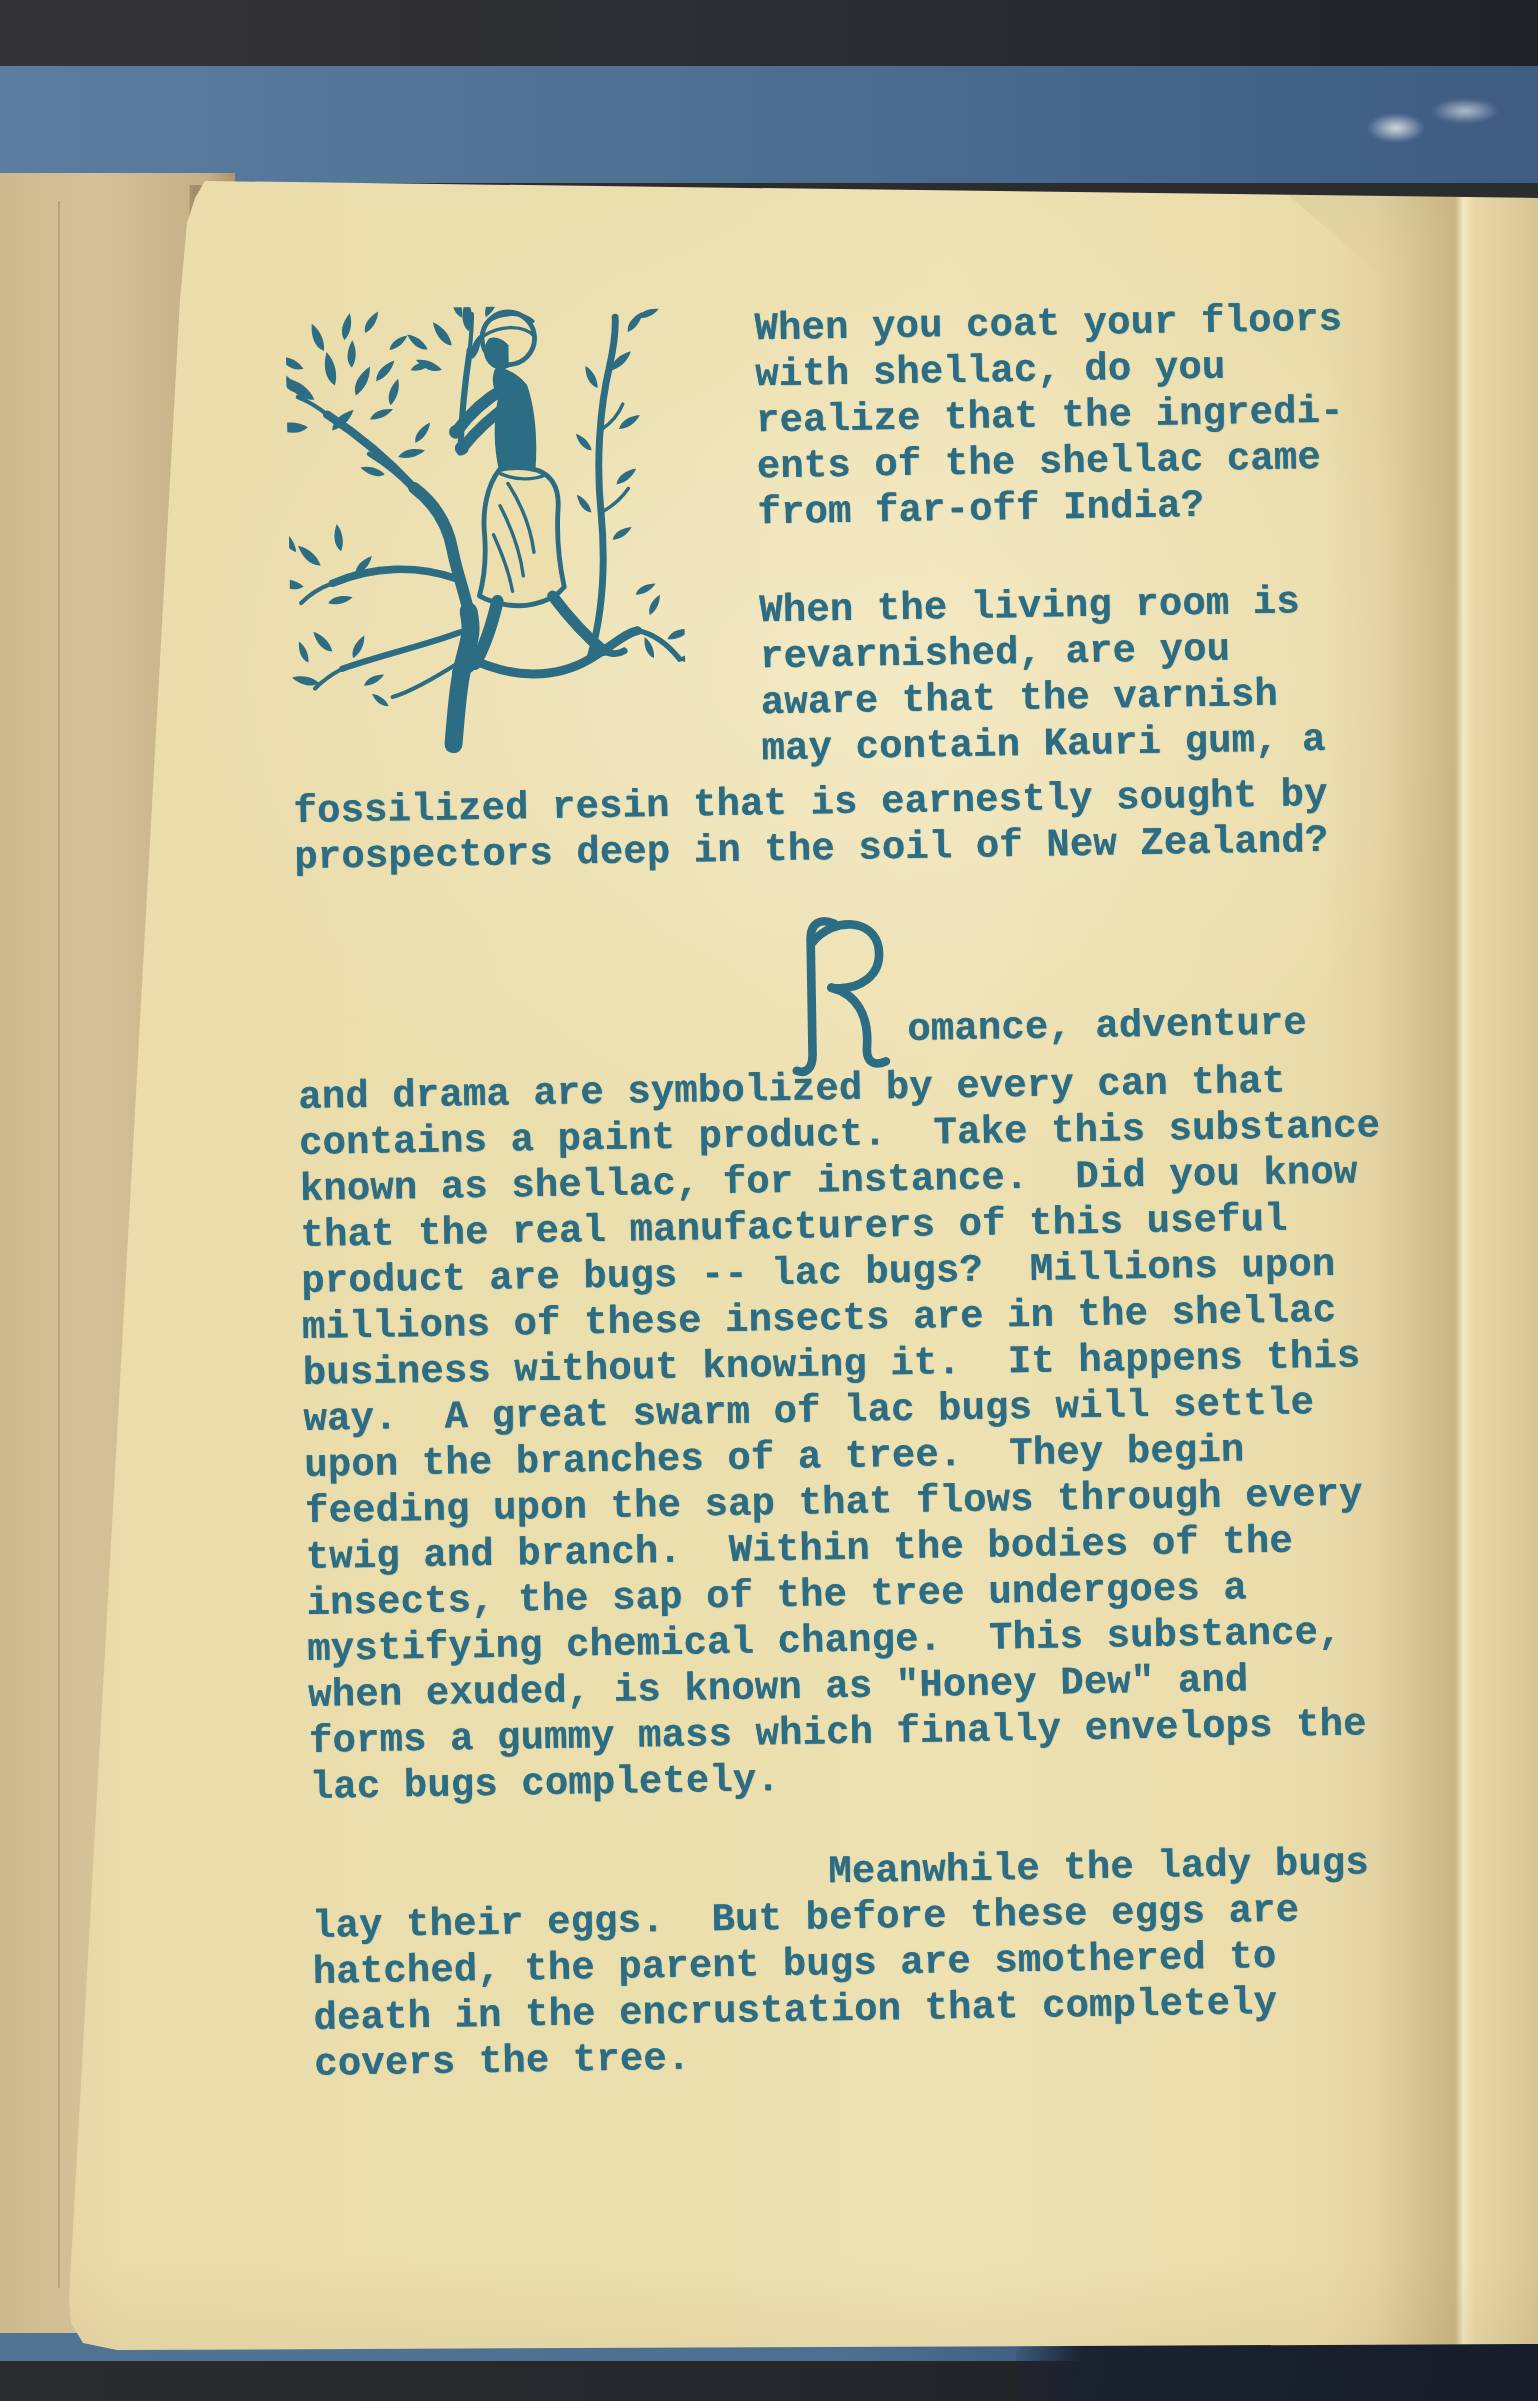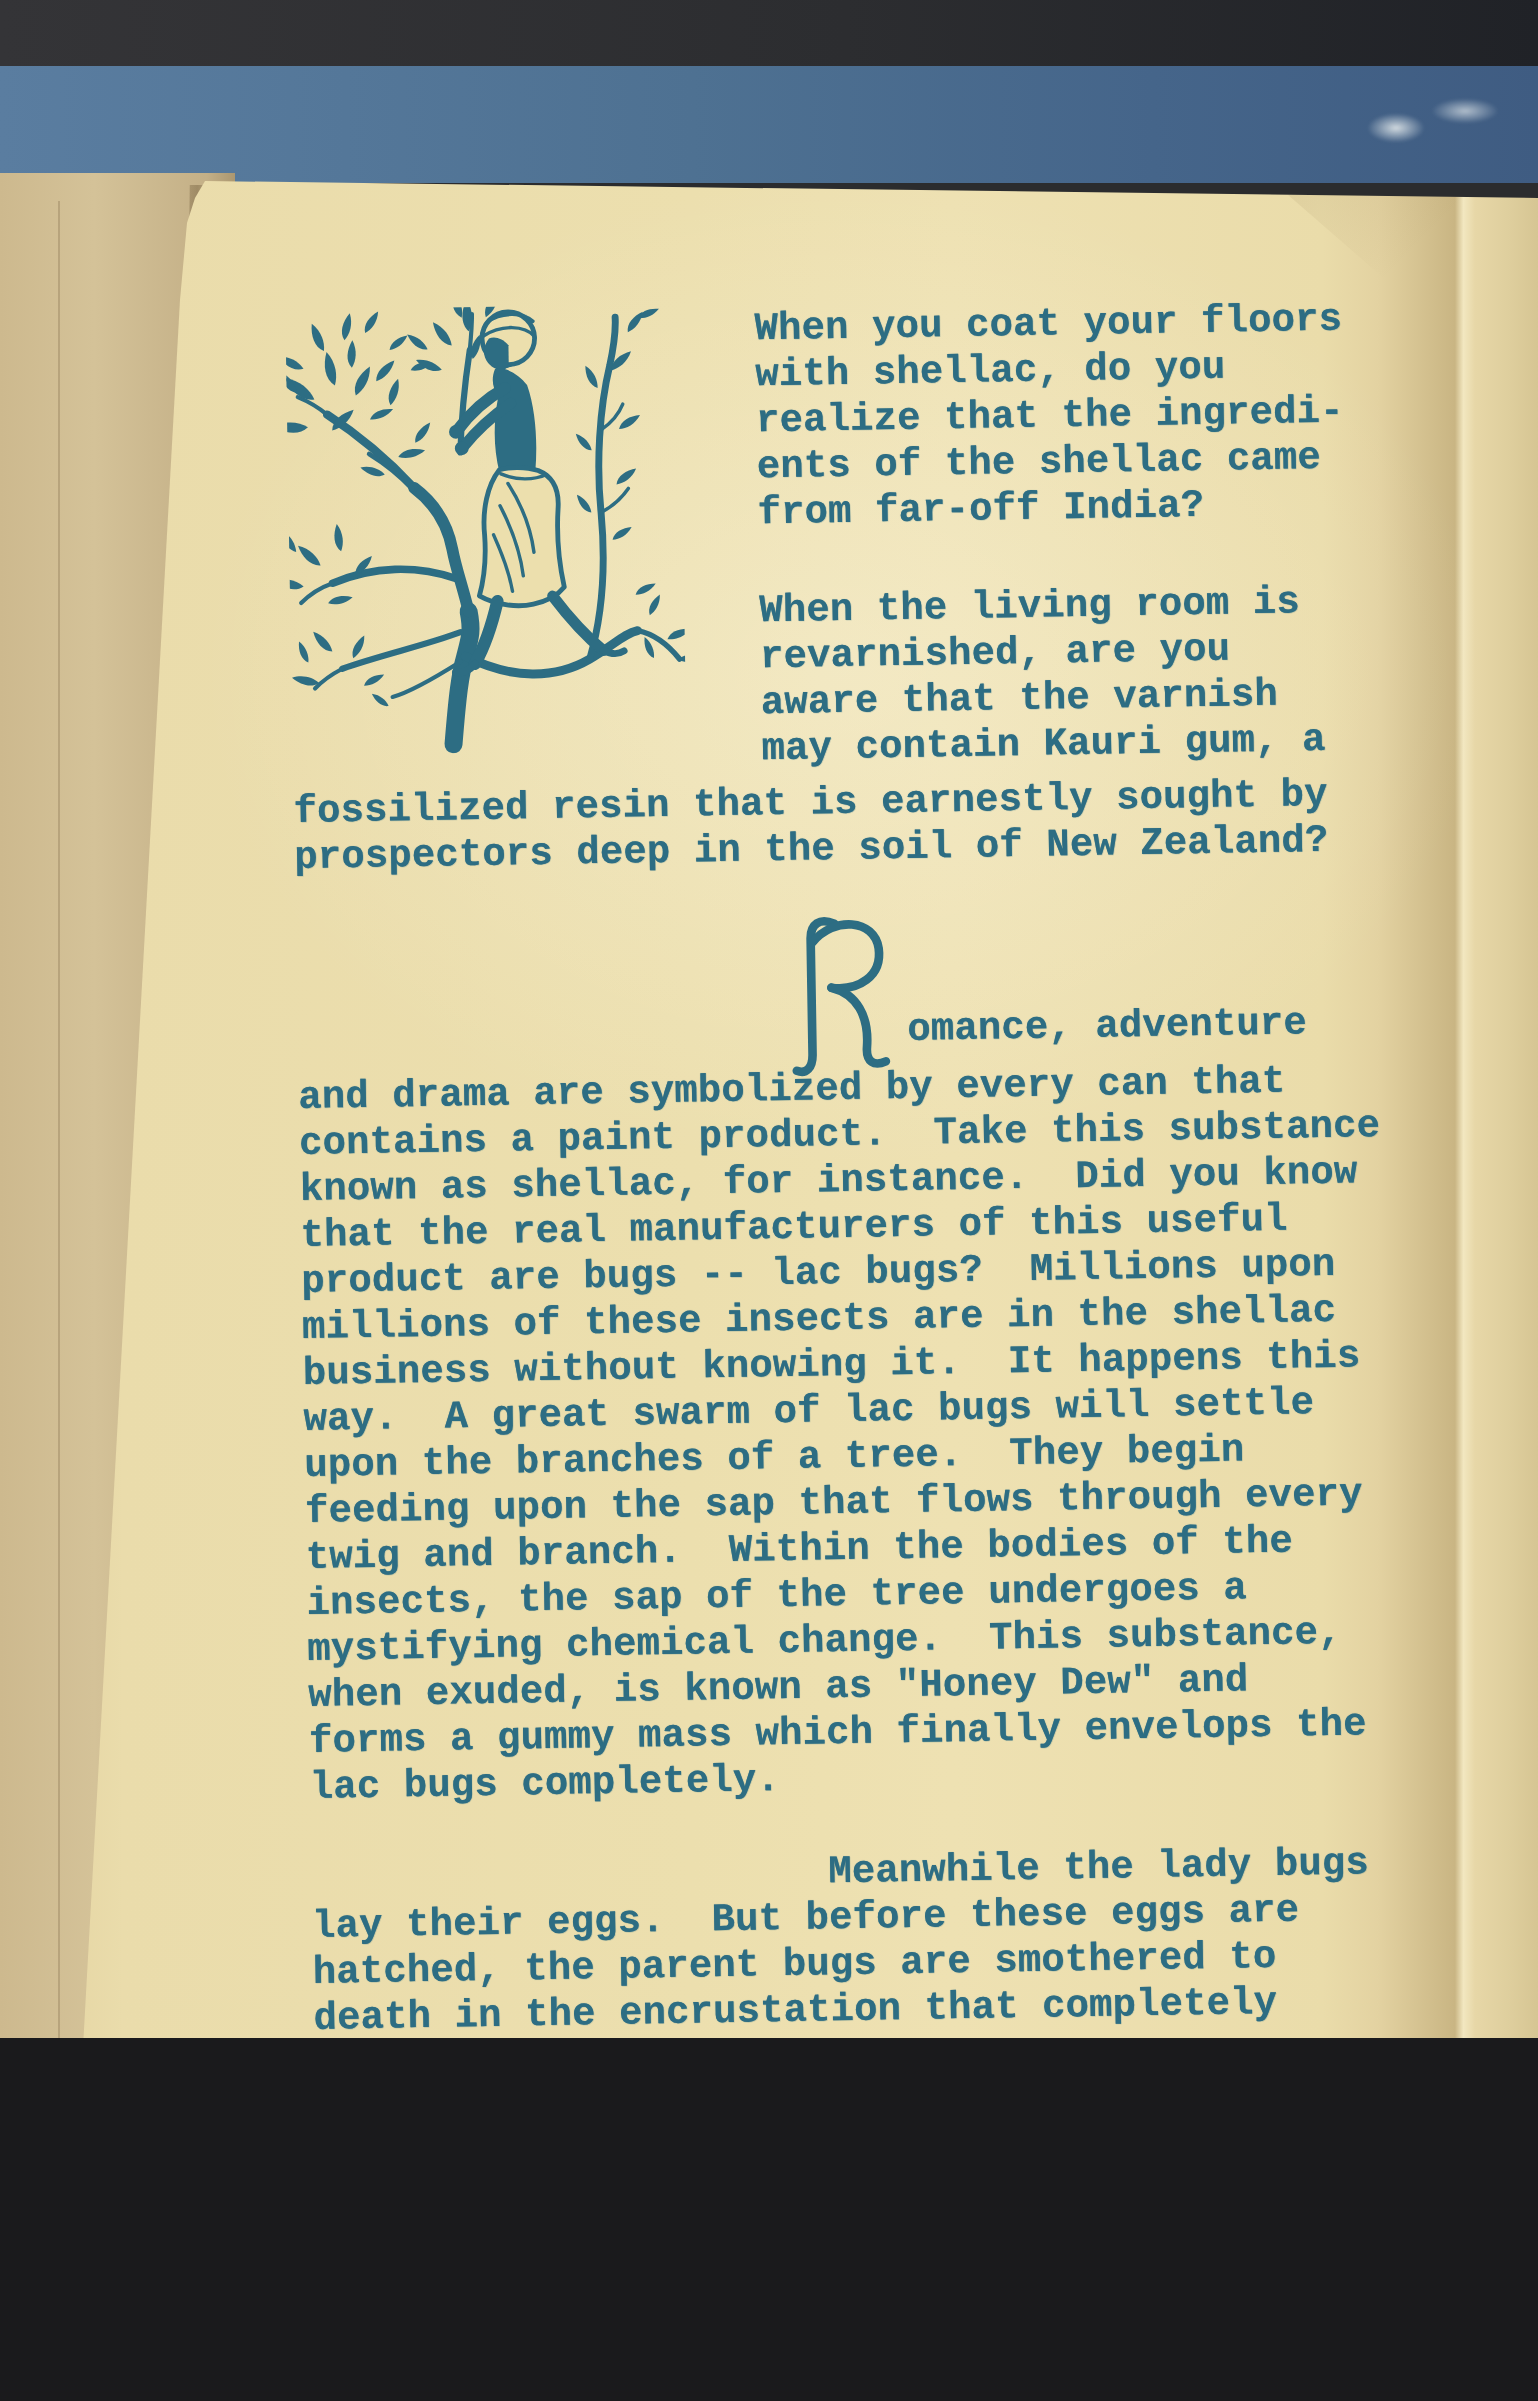--- a/index.html
+++ b/index.html
@@ -6,21 +6,21 @@
     --ink:#2d6d83;
     --paper:#ecdfad;
     --paper-deep:#e0cf9c;
     --endpaper:#d2bf95;
     --blue:#4e7192;
     --fabric:#2b2c2e;
     --navy:#1b2230;
   }
   html,body{margin:0;padding:0;background:#1a1a1c;}
   .photo{
-    position:relative;width:1538px;height:2038px;overflow:hidden;
+    position:relative;width:1538px;height:2401px;overflow:hidden;
     background:var(--fabric);
     font-family:"Liberation Sans",sans-serif;
   }
   .weave{
     background-image:
       repeating-linear-gradient(90deg, rgba(255,255,255,.05) 0 1.4px, rgba(0,0,0,0) 1.4px 3.5px),
       repeating-linear-gradient(0deg, rgba(0,0,0,.22) 0 1.4px, rgba(0,0,0,0) 1.4px 3.5px);
   }
   .fabric-top{position:absolute;left:0;top:0;width:1538px;height:69px;
     background:linear-gradient(90deg,#343437 0%,#2c2d30 55%,#202227 100%);}

